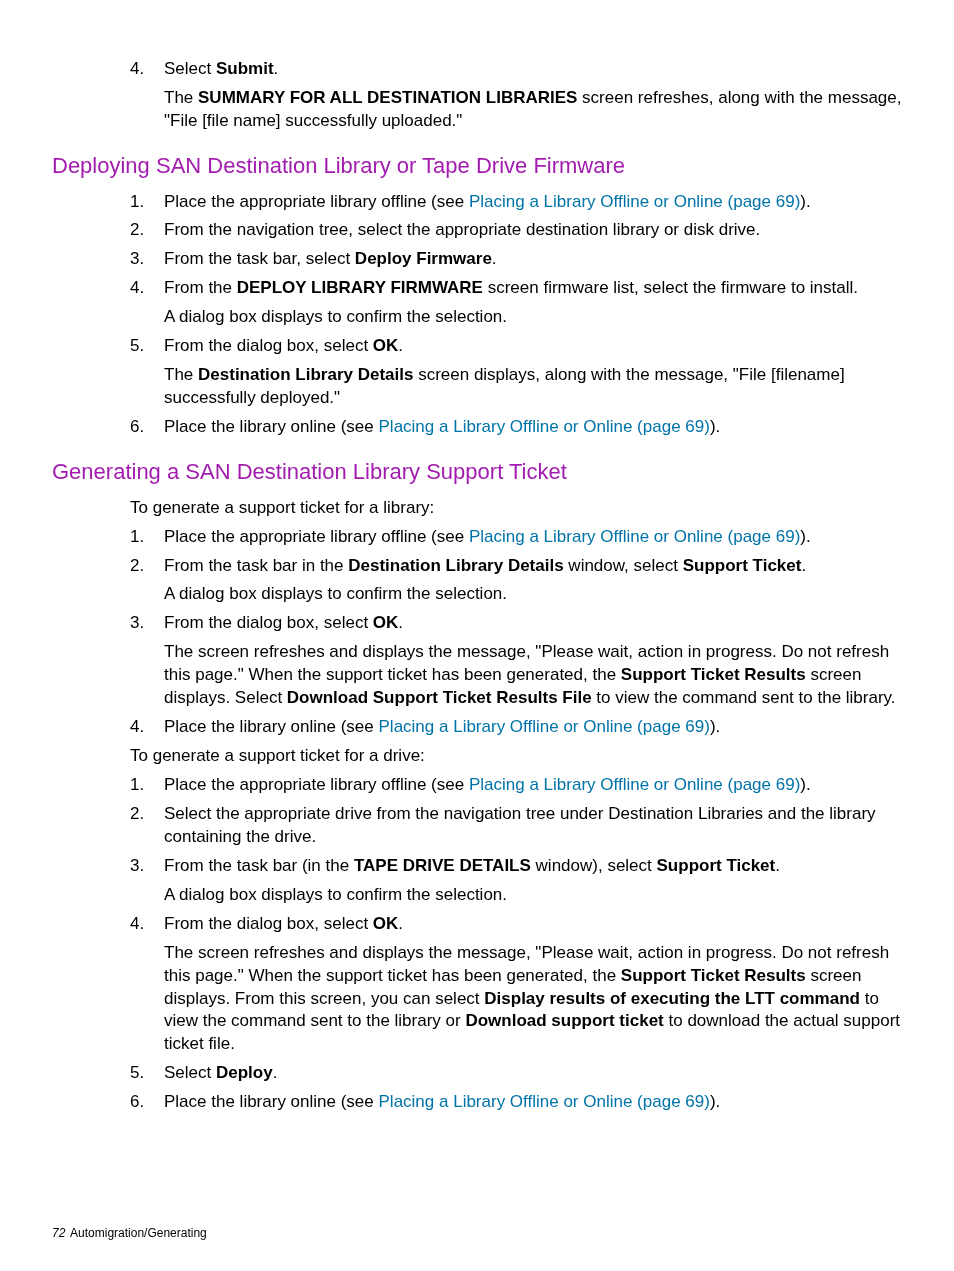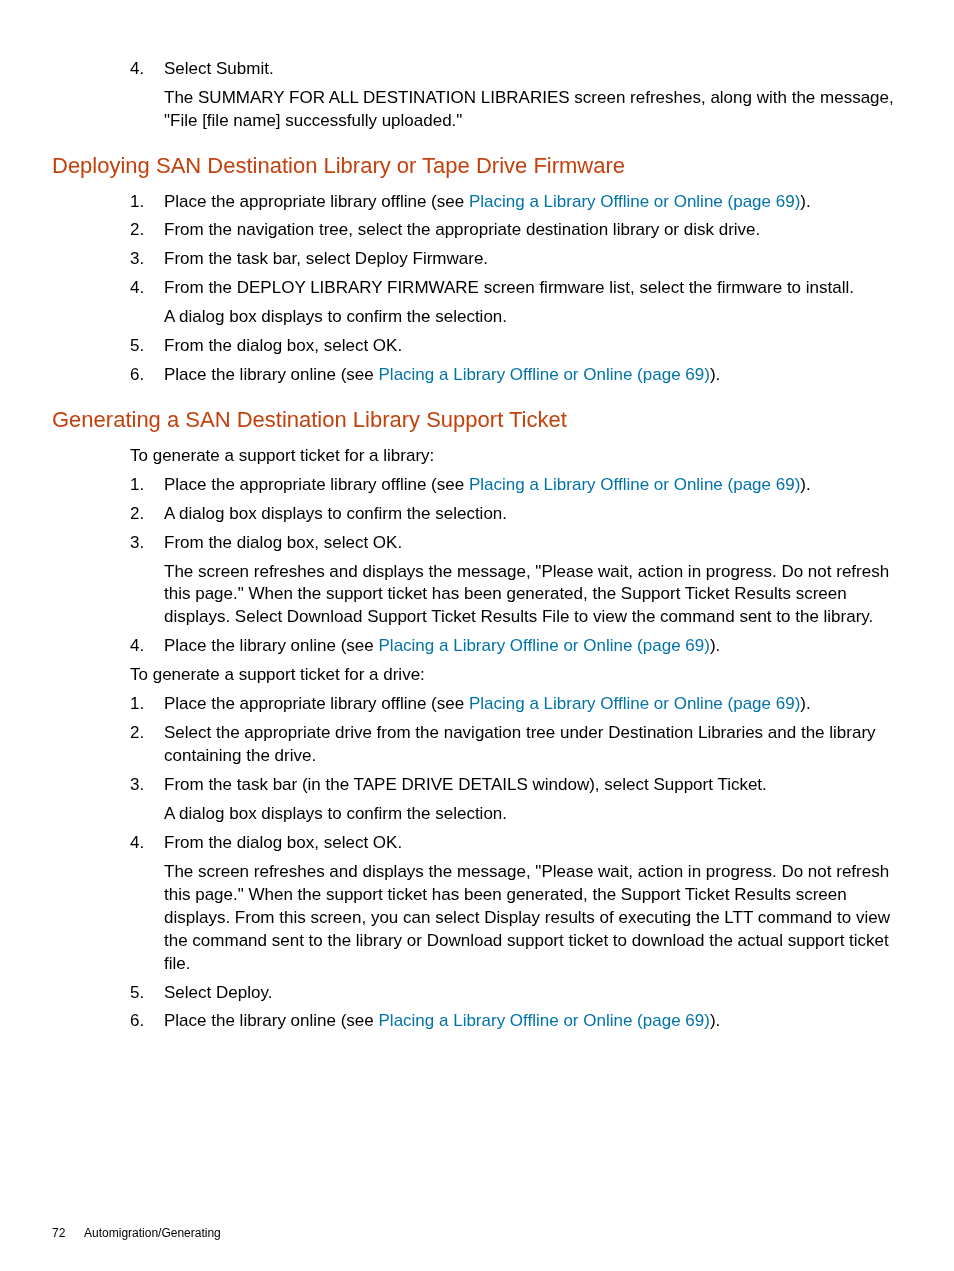--- a/index.html
+++ b/index.html
@@ -8,21 +8,21 @@
     font-size: 17px;
     line-height: 1.35;
     color: #000;
     width: 954px;
     height: 1271px;
     background: #fff;
     padding: 58px 52px 0 52px;
     position: relative;
   }
   .h2 {
-    color: #c2410c;
+    color: #a21caf;
     font-size: 22px;
     font-weight: normal;
     margin-top: 18px;
     margin-bottom: 10px;
     margin-left: 0;
   }
   .intro {
     margin-left: 78px;
     margin-bottom: 6px;
   }
@@ -46,45 +46,45 @@
   a {
     color: #0073a8;
     text-decoration: none;
   }
   .footer {
     position: absolute;
     bottom: 30px;
     left: 52px;
     font-size: 12px;
   }
-  .footer .pg { margin-right: 16px; }
-  b { font-weight: normal; }
+  .footer .pg { margin-right: 2px; font-style: italic; }
+  b { font-weight: bold; }
 </style>
 </head>
 <body>
 
 <ol id="top-list">
     <li><span class="num">4.</span><span>Select <b>Submit</b>.</span><p class="sub">The <b>SUMMARY FOR ALL DESTINATION LIBRARIES</b> screen refreshes, along with the message, "File [file name] successfully uploaded."</p></li>
   </ol>
 
 <div id="sections">
     <div class="h2">Deploying SAN Destination Library or Tape Drive Firmware</div>
     <ol>
       <li><span class="num">1.</span><span>Place the appropriate library offline (see <a href="#">Placing a Library Offline or Online (page 69)</a>).</span></li>
       <li><span class="num">2.</span><span>From the navigation tree, select the appropriate destination library or disk drive.</span></li>
       <li><span class="num">3.</span><span>From the task bar, select <b>Deploy Firmware</b>.</span></li>
       <li><span class="num">4.</span><span>From the <b>DEPLOY LIBRARY FIRMWARE</b> screen firmware list, select the firmware to install.</span><p class="sub">A dialog box displays to confirm the selection.</p></li>
-      <li><span class="num">5.</span><span>From the dialog box, select <b>OK</b>.</span></li>
+      <li><span class="num">5.</span><span>From the dialog box, select <b>OK</b>.</span><p class="sub">The <b>Destination Library Details</b> screen displays, along with the message, "File [filename] successfully deployed."</p></li>
       <li><span class="num">6.</span><span>Place the library online (see <a href="#">Placing a Library Offline or Online (page 69)</a>).</span></li>
     </ol>
     <div class="h2">Generating a SAN Destination Library Support Ticket</div>
     <div class="intro">To generate a support ticket for a library:</div>
     <ol>
       <li><span class="num">1.</span><span>Place the appropriate library offline (see <a href="#">Placing a Library Offline or Online (page 69)</a>).</span></li>
-      <li><span class="num">2.</span><p class="sub">A dialog box displays to confirm the selection.</p></li>
+      <li><span class="num">2.</span><span>From the task bar in the <b>Destination Library Details</b> window, select <b>Support Ticket</b>.</span><p class="sub">A dialog box displays to confirm the selection.</p></li>
       <li><span class="num">3.</span><span>From the dialog box, select <b>OK</b>.</span><p class="sub">The screen refreshes and displays the message, "Please wait, action in progress. Do not refresh this page." When the support ticket has been generated, the <b>Support Ticket Results</b> screen displays. Select <b>Download Support Ticket Results File</b> to view the command sent to the library.</p></li>
       <li><span class="num">4.</span><span>Place the library online (see <a href="#">Placing a Library Offline or Online (page 69)</a>).</span></li>
     </ol>
     <div class="intro">To generate a support ticket for a drive:</div>
     <ol>
       <li><span class="num">1.</span><span>Place the appropriate library offline (see <a href="#">Placing a Library Offline or Online (page 69)</a>).</span></li>
       <li><span class="num">2.</span><span>Select the appropriate drive from the navigation tree under Destination Libraries and the library containing the drive.</span></li>
       <li><span class="num">3.</span><span>From the task bar (in the <b>TAPE DRIVE DETAILS</b> window), select <b>Support Ticket</b>.</span><p class="sub">A dialog box displays to confirm the selection.</p></li>
       <li><span class="num">4.</span><span>From the dialog box, select <b>OK</b>.</span><p class="sub">The screen refreshes and displays the message, "Please wait, action in progress. Do not refresh this page." When the support ticket has been generated, the <b>Support Ticket Results</b> screen displays. From this screen, you can select <b>Display results of executing the LTT command</b> to view the command sent to the library or <b>Download support ticket</b> to download the actual support ticket file.</p></li>
       <li><span class="num">5.</span><span>Select <b>Deploy</b>.</span></li>

